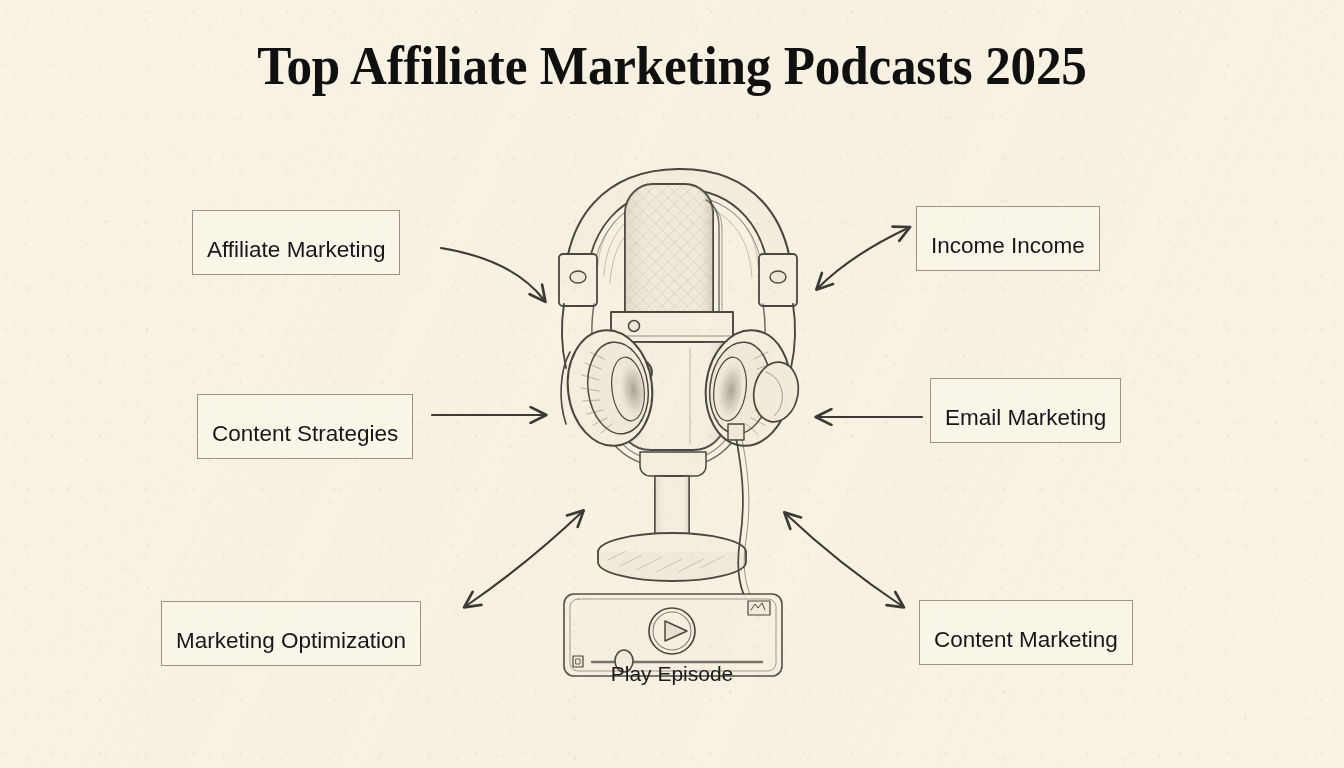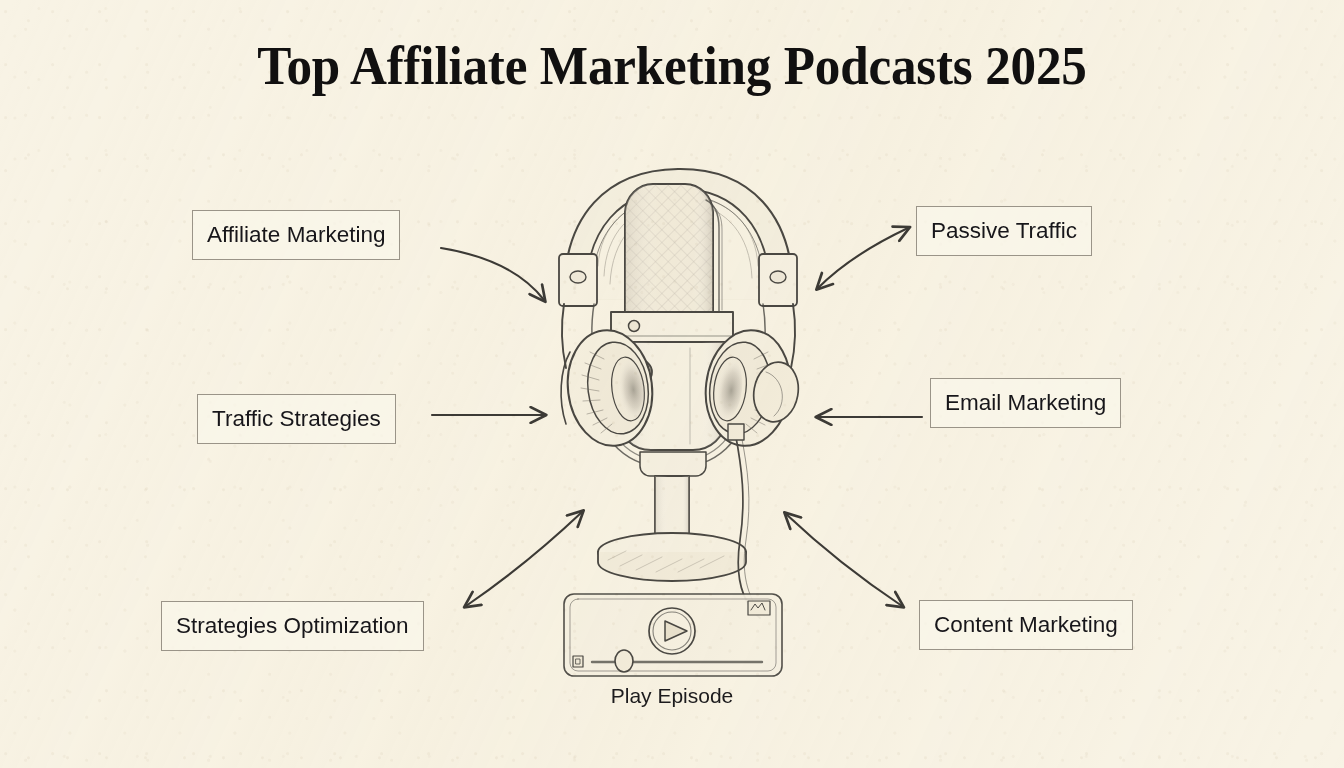--- a/index.html
+++ b/index.html
@@ -48,28 +48,28 @@
   }
 
   .label-box {
     position: absolute;
     box-sizing: border-box;
     border: 1px solid #9a9488;
     background: rgba(250,246,234,0.72);
     color: #17161a;
     font-size: 22.5px;
     line-height: 1;
-    padding: 13px 14px 12px 14px;
+    padding: 28px 14px 12px 14px;
     white-space: nowrap;
   }
 
   #caption {
     position: absolute;
     left: 0; right: 0;
-    top: 684px;
+    top: 662px;
     text-align: center;
     font-size: 21px;
     color: #1c1b1d;
   }
 
   svg { position: absolute; inset: 0; }
   #art { width: 1344px; height: 768px; }
 </style>
 </head>
 <body>
@@ -233,20 +233,20 @@
       <path d="M466 606 C504 580 546 546 582 512" marker-start="url(#ah)" marker-end="url(#ah)"></path>
       <path d="M786 514 C822 548 866 582 902 606" marker-start="url(#ah)" marker-end="url(#ah)"></path>
     </g>
   </svg>
 
   <div id="paper-texture"></div>
 
   <div id="title">Top Affiliate Marketing Podcasts 2025</div>
 
   <div class="label-box" style="left:192px; top:210px;">Affiliate Marketing</div>
-  <div class="label-box" style="left:916px; top:206px;">Passive Traffic</div>
-  <div class="label-box" style="left:197px; top:394px;">Traffic Strategies</div>
+  <div class="label-box" style="left:916px; top:206px;">Income Income</div>
+  <div class="label-box" style="left:197px; top:394px;">Content Strategies</div>
   <div class="label-box" style="left:930px; top:378px;">Email Marketing</div>
-  <div class="label-box" style="left:161px; top:601px;">Strategies Optimization</div>
+  <div class="label-box" style="left:161px; top:601px;">Marketing Optimization</div>
   <div class="label-box" style="left:919px; top:600px;text-align:right;">Content Marketing</div>
 
   <div id="caption">Play Episode</div>
 </div>
 
 </body></html>

